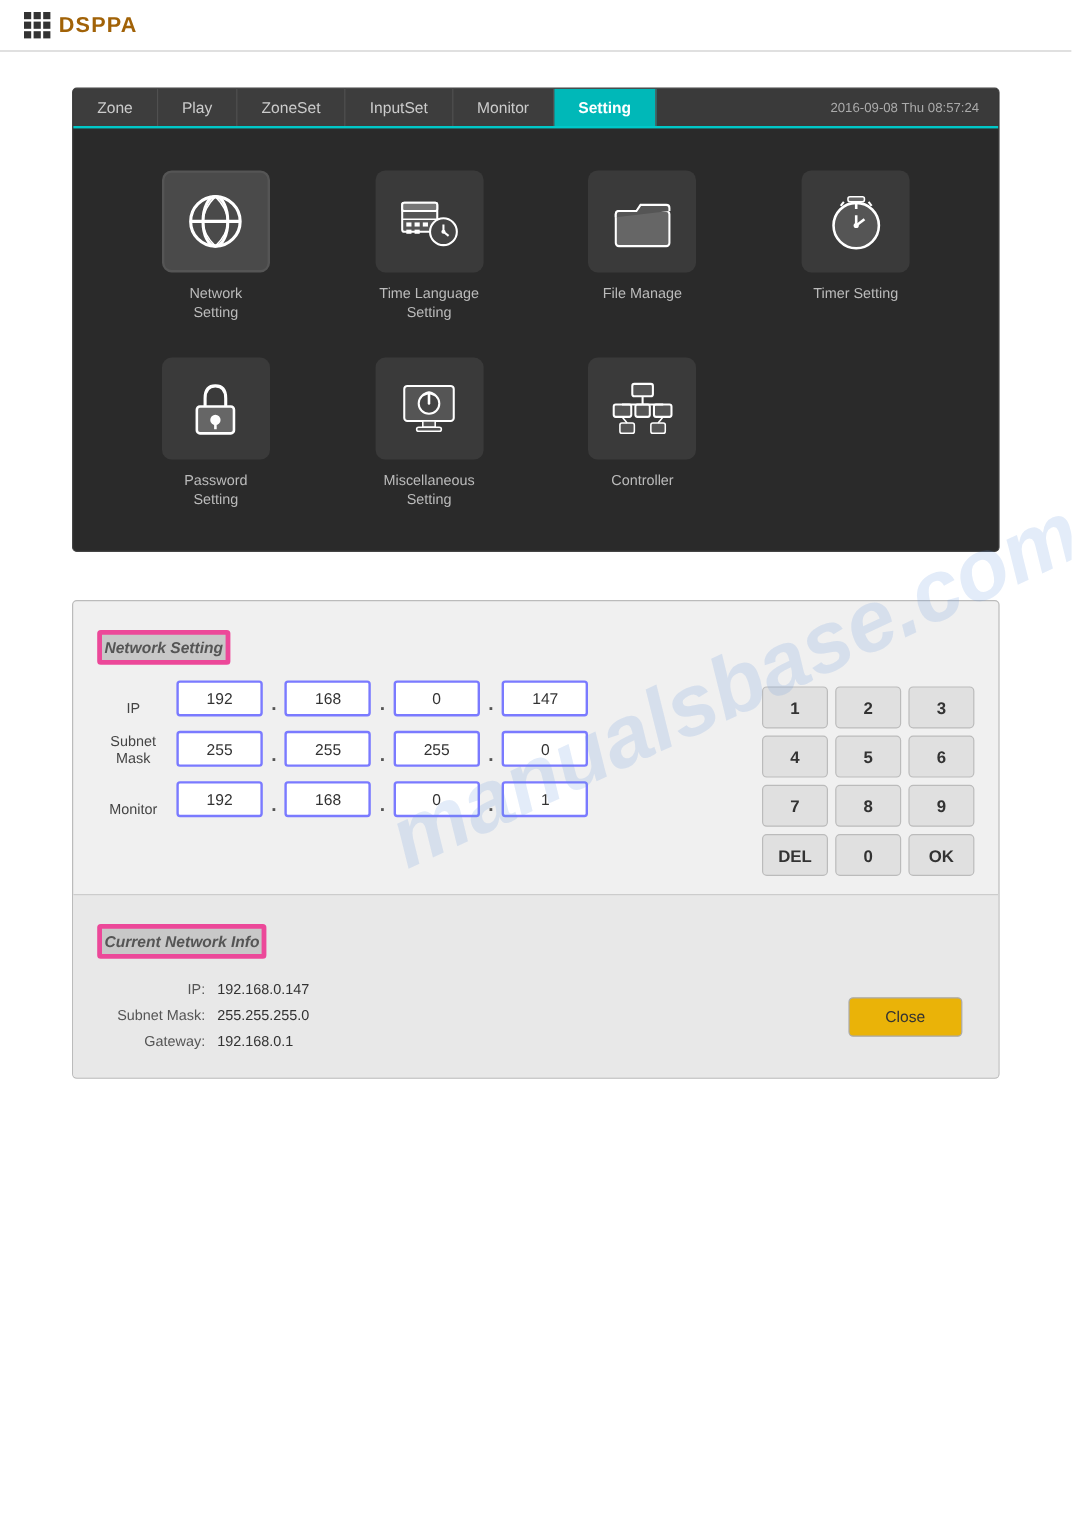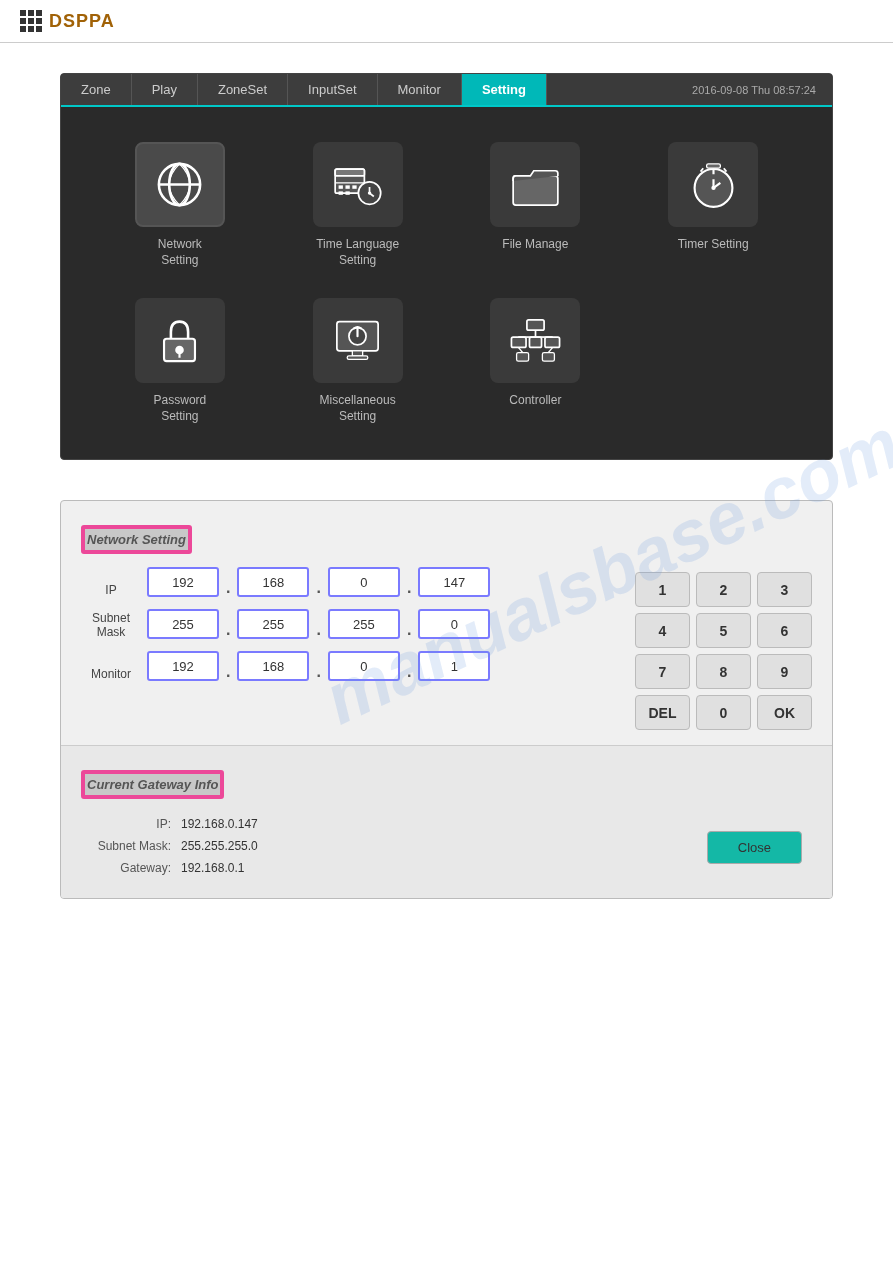--- a/index.html
+++ b/index.html
@@ -246,21 +246,21 @@
       font-size: 12px;
       color: #333;
     }
     .close-btn-area {
       display: flex;
       align-items: center;
       justify-content: center;
       padding: 10px;
     }
     .close-btn {
-      background: #14b8a6;
+      background: #eab308;
       border: 1px solid #aaa;
       border-radius: 4px;
       padding: 8px 30px;
       font-size: 13px;
       color: #333;
       cursor: pointer;
     }
 
     
     .watermark {
@@ -483,21 +483,21 @@
           <div class="num-btn">8</div>
           <div class="num-btn">9</div>
           <div class="num-btn">DEL</div>
           <div class="num-btn">0</div>
           <div class="num-btn">OK</div>
         </div>
       </div>
     </div>
 
     <div class="current-info-section">
-      <div class="section-title">Current Gateway Info</div>
+      <div class="section-title">Current Network Info</div>
       <div class="current-info-body">
         <div class="info-rows">
           <div class="info-row">
             <div class="info-key">IP:</div>
             <div class="info-val">192.168.0.147</div>
           </div>
           <div class="info-row">
             <div class="info-key">Subnet Mask:</div>
             <div class="info-val">255.255.255.0</div>
           </div>

